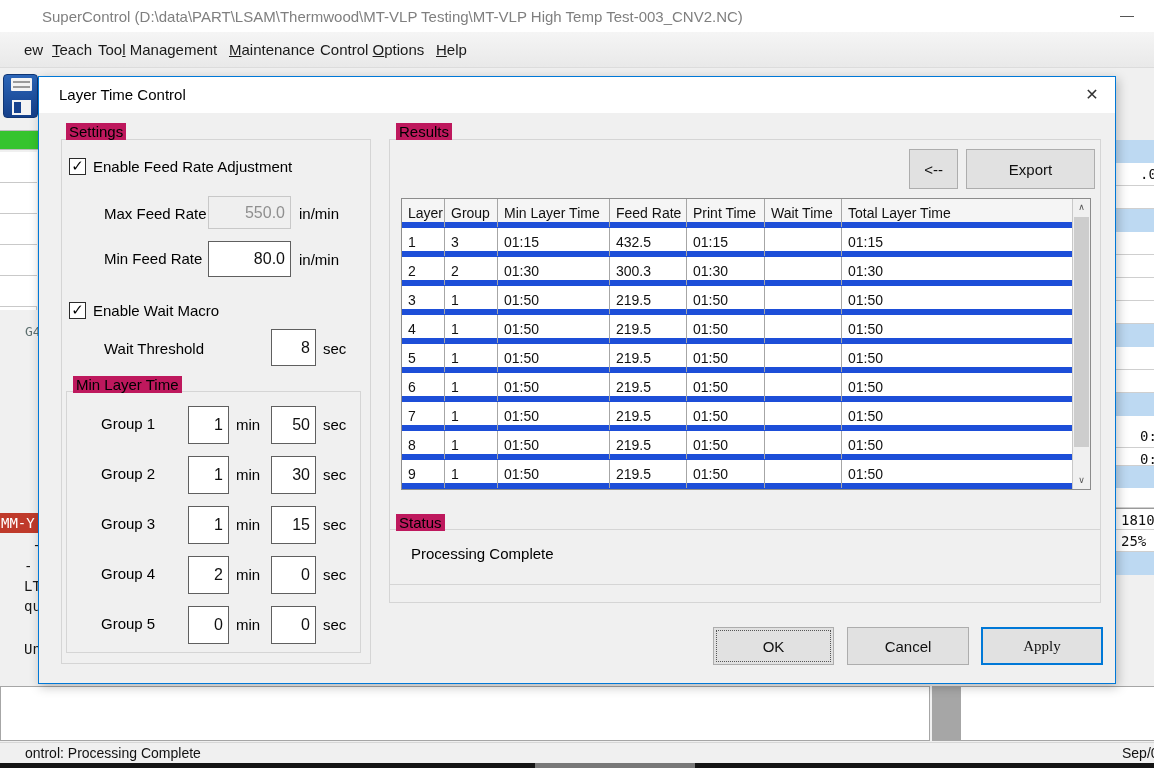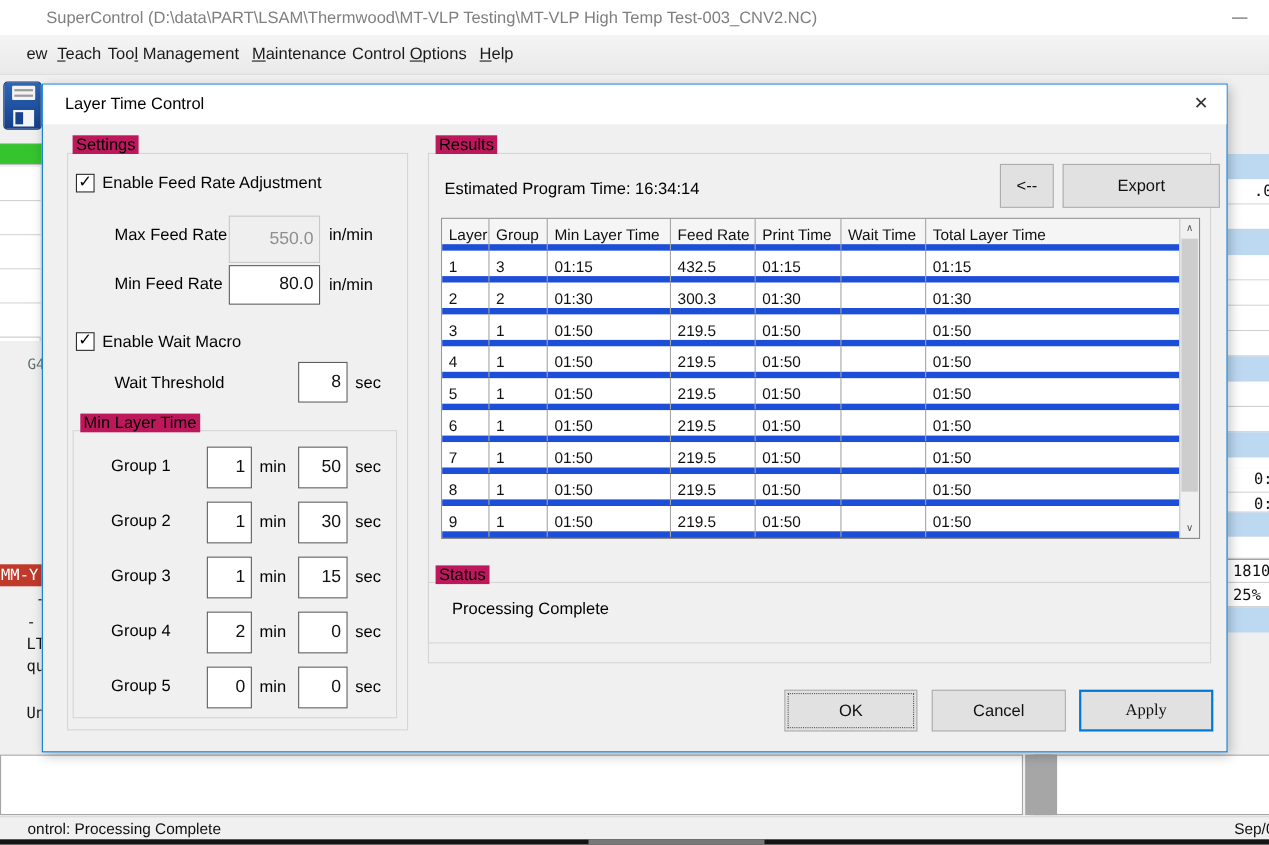--- a/index.html
+++ b/index.html
@@ -152,21 +152,21 @@
   <div class="dtitle">Layer Time Control</div>
   <div class="dclose"><span>✕</span></div>
 
   <div class="grp" style="left:22px; top:62px; width:310px; height:525px;"></div>
   <div class="legend" style="left:27px; top:46px;">Settings</div>
 
   <div class="cb" style="left:30px; top:81px;"><span>✓</span></div>
   <div class="lbl" style="left:54px; top:81px;">Enable Feed Rate Adjustment</div>
 
   <div class="lbl" style="left:65px; top:128px;">Max Feed Rate</div>
-  <input class="tbox" style="left: 169px; top: 119px; width: 83px; height: 43px;" disabled="" value="550.0">
+  <input class="tbox" style="left: 169px; top: 119px; width: 83px; height: 33px;" disabled="" value="550.0">
   <div class="lbl" style="left:260px; top:128px;">in/min</div>
 
   <div class="lbl" style="left:65px; top:173px;">Min Feed Rate</div>
   <input class="tbox" style="left: 169px; top: 164px; width: 83px; height: 36px;" value="80.0">
   <div class="lbl" style="left:260px; top:174px;">in/min</div>
 
   <div class="cb" style="left:30px; top:225px;"><span>✓</span></div>
   <div class="lbl" style="left:54px; top:225px;">Enable Wait Macro</div>
 
   <div class="lbl" style="left:65px; top:263px;text-align:right;">Wait Threshold</div>
@@ -201,23 +201,22 @@
   <div class="lbl" style="left:284px; top:489px;">sec</div>
 
   <div class="lbl" style="left:62px; top:538px;">Group 5</div>
   <input class="tbox" style="left: 149px; top: 529px; width: 41px; height: 38px;" value="0">
   <div class="lbl" style="left:197px; top:539px;">min</div>
   <input class="tbox" style="left: 232px; top: 529px; width: 45px; height: 38px;" value="0">
   <div class="lbl" style="left:284px; top:539px;">sec</div>
 
   <div class="grp" style="left:350px; top:62px; width:712px; height:446px;"></div>
   <div class="legend" style="left:357px; top:46px;">Results</div>
-  <div class="lbl" style="left:365px; top:86px;">Estimated Program Time: 16:34:14</div>
   <button class="btn" style="left:870px; top:72px; width:49px; height:40px;">&lt;--</button>
-  <button class="btn" style="left:927px; top:72px; width:143px; height:40px;">Export</button>
+  <button class="btn" style="left:927px; top:72px; width:129px; height:40px;">Export</button>
 
   <div class="ltable">
     <div class="trow thead">
       <div class="tc c0">Layer</div>
       <div class="tc c1">Group</div>
       <div class="tc c2">Min Layer Time</div>
       <div class="tc c3">Feed Rate</div>
       <div class="tc c4">Print Time</div>
       <div class="tc c5">Wait Time</div>
       <div class="tc c6">Total Layer Time</div>

